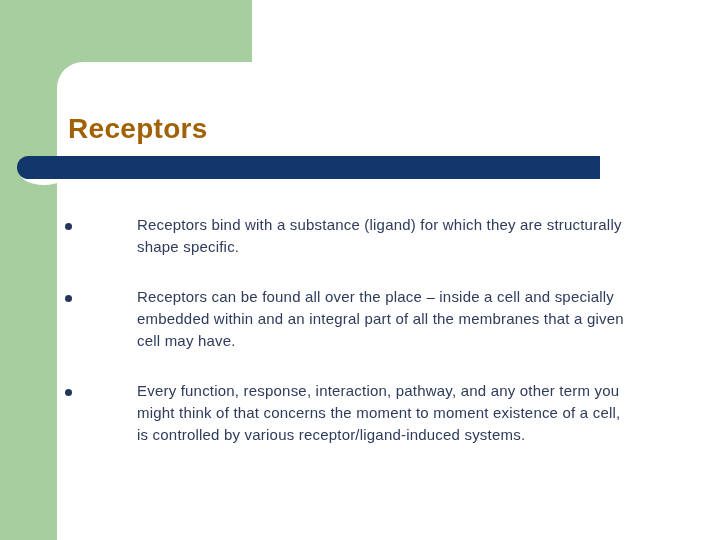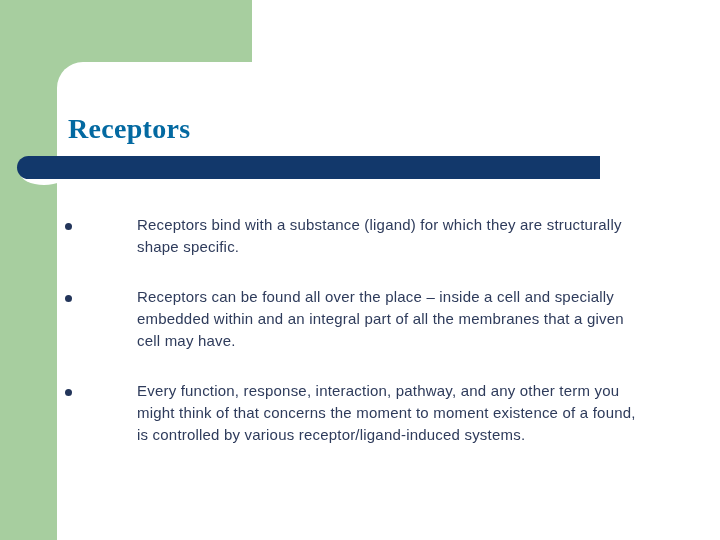--- a/index.html
+++ b/index.html
@@ -50,24 +50,23 @@
     background: #12386b;
     border-radius: 12px 0 0 12px;
   }
   .slide-title {
     position: absolute;
     left: 68px;
     top: 113px;
     font-size: 28px;
     line-height: 32px;
     font-weight: bold;
-    color: #0369a1;
+    color: #a16207;
     letter-spacing: 0.3px;
     white-space: nowrap;
-    font-family: Liberation Serif, serif;
   }
   .bullet-list {
     position: absolute;
     left: 62px;
     top: 214px;
     width: 608px;
     margin: 0;
     padding: 0;
     list-style: none;
   }
@@ -116,18 +115,18 @@
     </li>
     <li class="bullet-item">
       <span class="bullet-dot"></span>
       <span class="bullet-text">Receptors can be found all over the place – inside a cell and specially
 embedded within and an integral part of all the membranes that a given
 cell may have.</span>
     </li>
     <li class="bullet-item">
       <span class="bullet-dot"></span>
       <span class="bullet-text">Every function, response, interaction, pathway, and any other term you
-might think of that concerns the moment to moment existence of a found,
+might think of that concerns the moment to moment existence of a cell,
 is controlled by various receptor/ligand-induced  systems.</span>
     </li>
   </ul>
 
 </div>
 
 </body></html>

